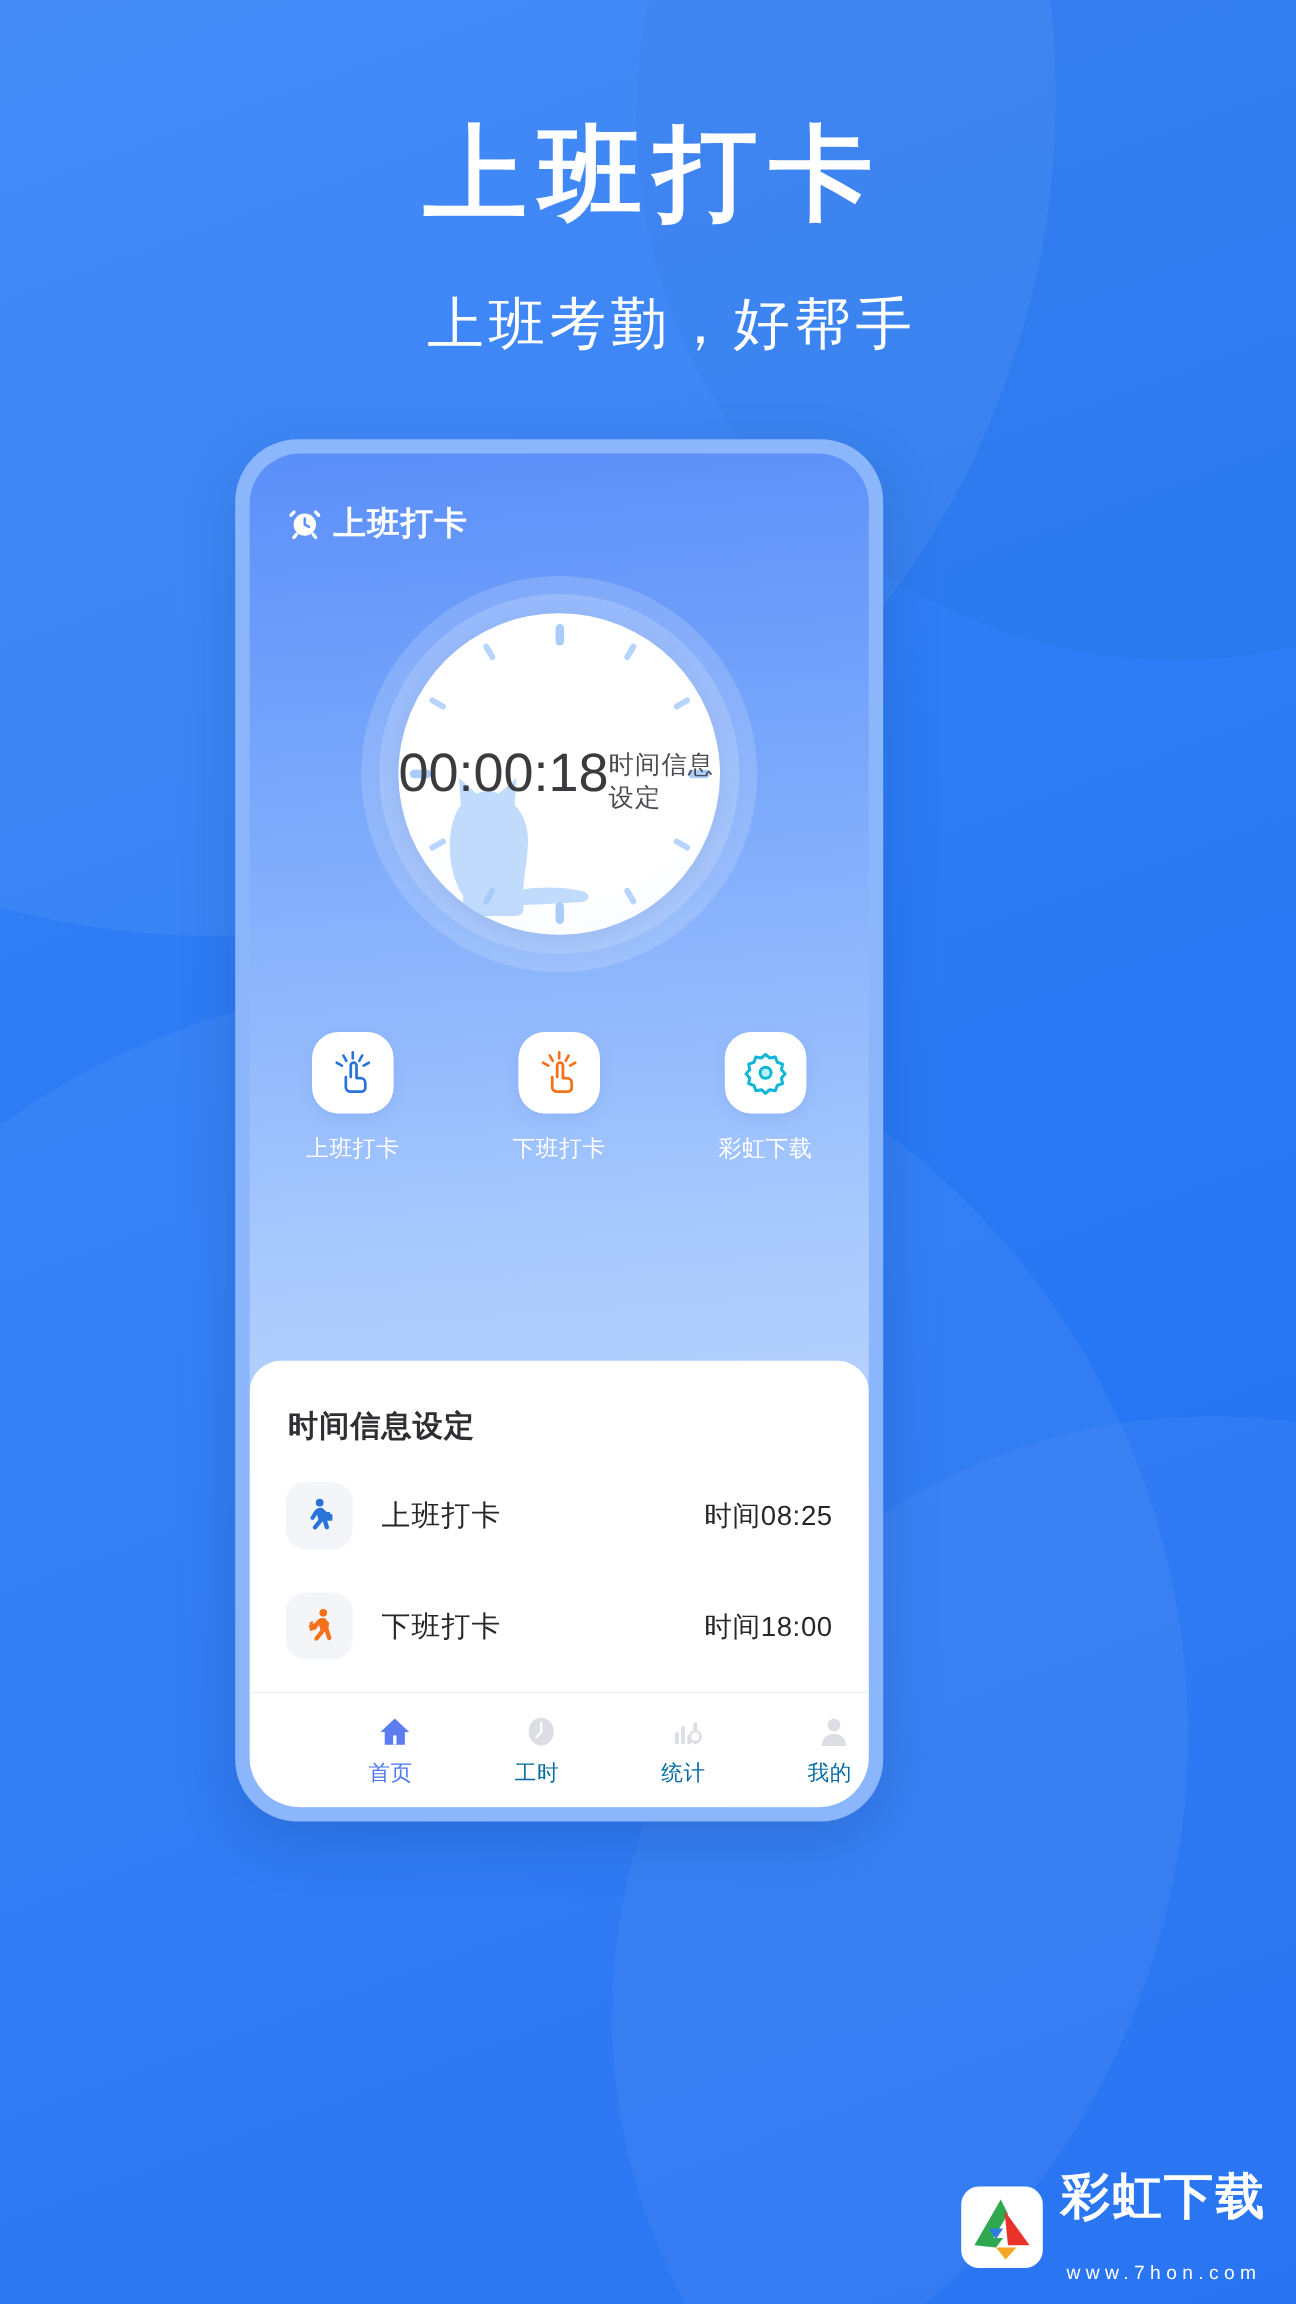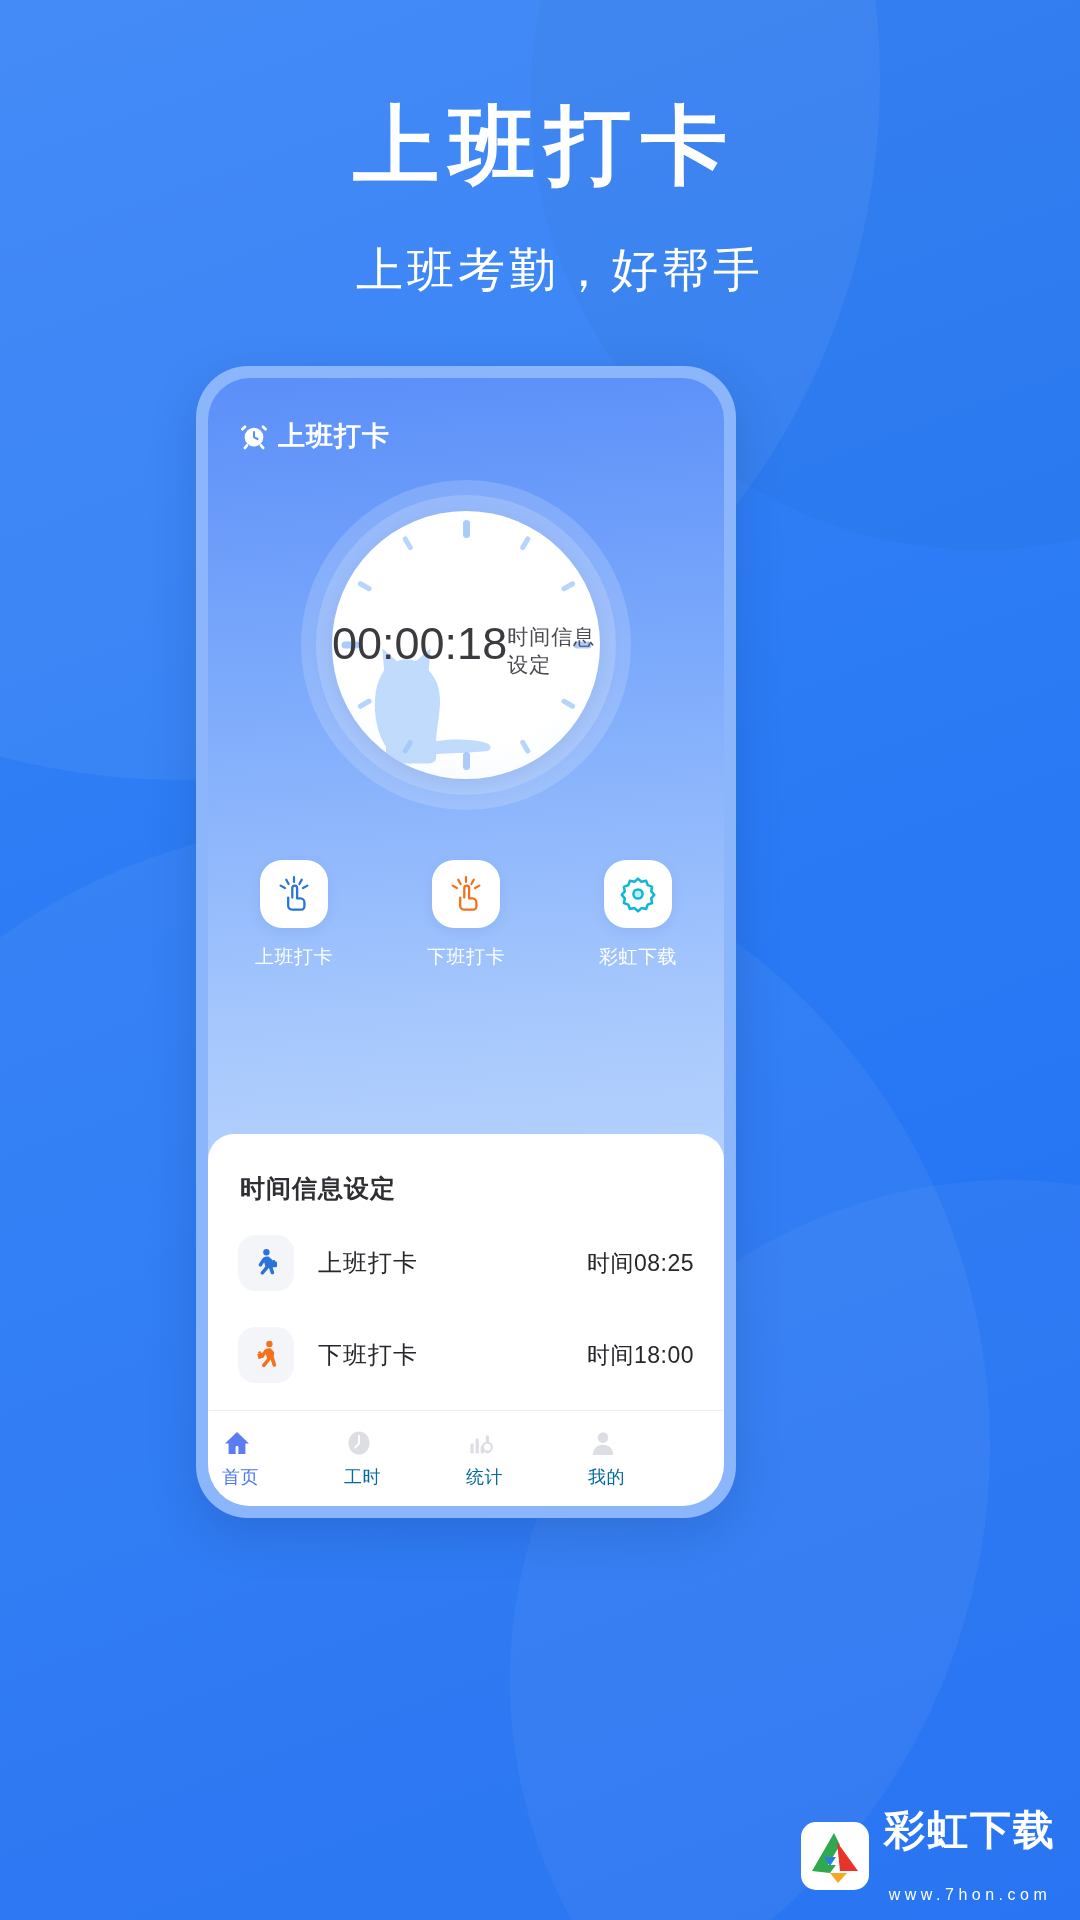--- a/index.html
+++ b/index.html
@@ -246,21 +246,21 @@
     margin-top: auto;
     border-top: 1px solid #eceef2;
     display: flex;
     height: 96px;
     margin-left: -30px; margin-right: -30px;
     padding: 0 14px;
   }
   .tab {
     flex: 1;
     display: flex; flex-direction: column;
-    align-items: flex-start; justify-content: center;
+    align-items: flex-end; justify-content: center;
     gap: 7px;
   }
   .tab svg { width: 30px; height: 30px; display: block; }
   .tab-label { font-size: 18px; letter-spacing: 0.5px; }
   .tab.active .tab-label { color: #4a76ef; }
   .tab .tab-label { color: #0369a1; }
 
   
   .watermark {
     position: absolute;

